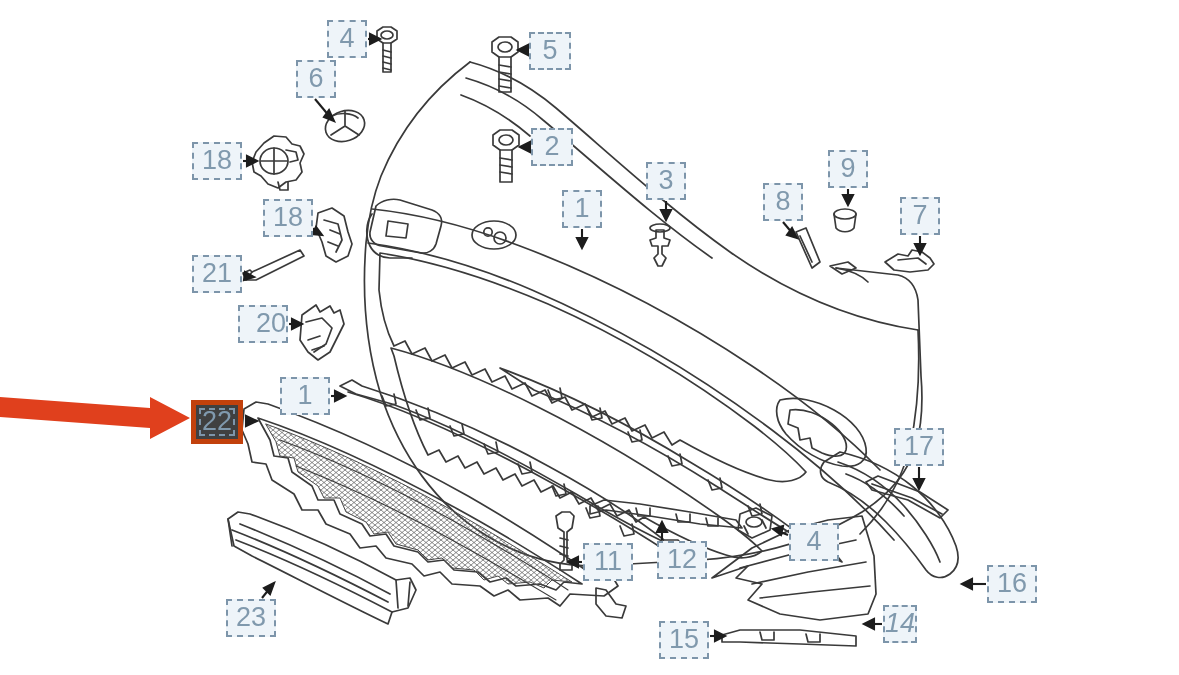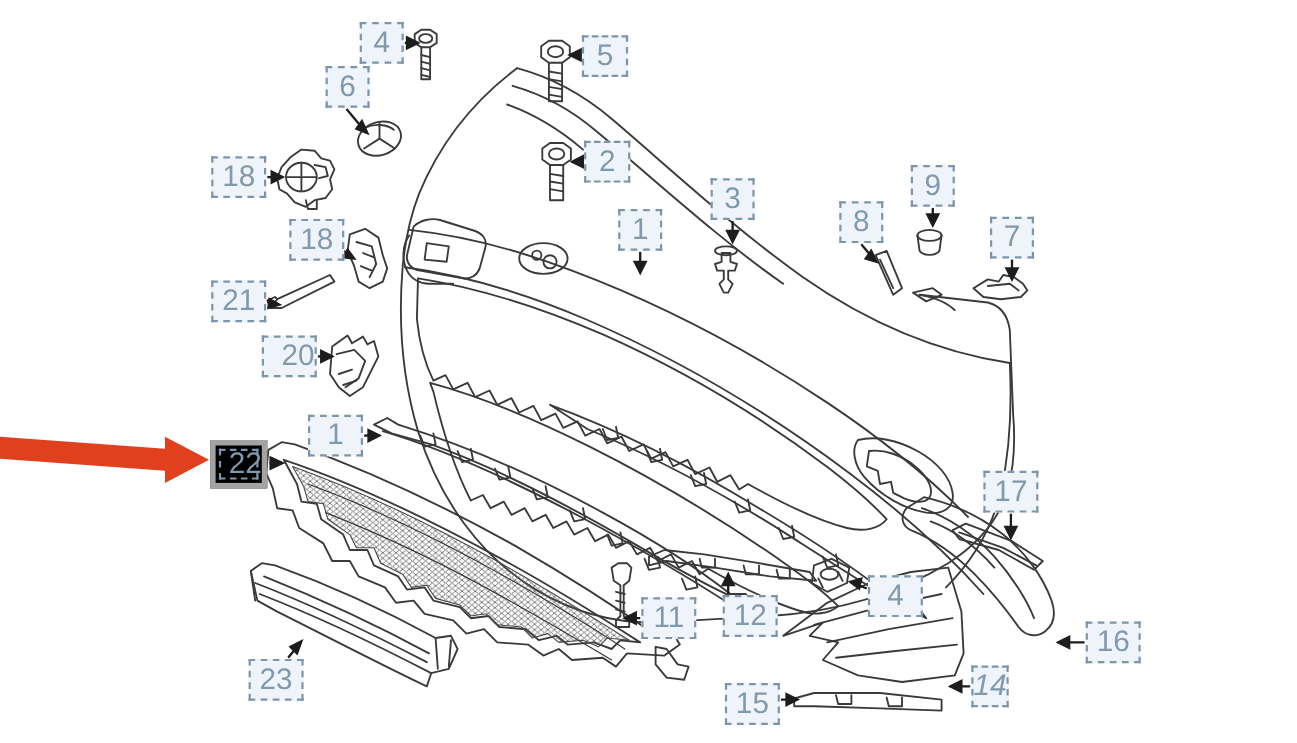--- a/index.html
+++ b/index.html
@@ -38,24 +38,23 @@
     font-family:"Liberation Sans", sans-serif;
     font-size:27px;
     line-height:1;
     display:flex;
     align-items:center;
     justify-content:center;
     letter-spacing:0px;
     user-select:none;
   }
   .callout.hl{
-    border:5px solid #a3a3a3;
-    background:#000000;
+    border:5px solid #c2410c;
+    background:#404040;
     box-shadow:0 0 0 0 rgba(0,0,0,0);
-    justify-content:flex-end;
   }
   .callout.hl .cnum{ position:relative; z-index:2; }
   .cnum{ display:block; transform:translateY(-1px); }
   .hlmask{
     position:absolute;
     left:3px; top:3px; right:3px; bottom:3px;
     border:2px dashed #7d95aa;
     box-sizing:border-box;
     pointer-events:none;
   }

